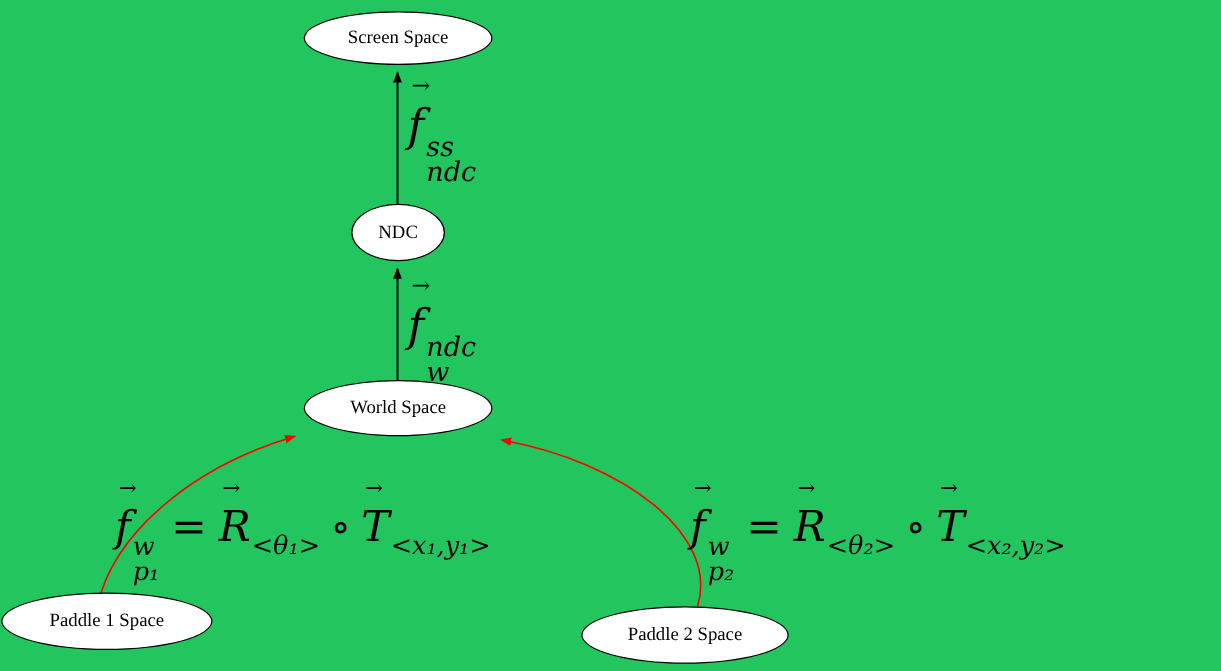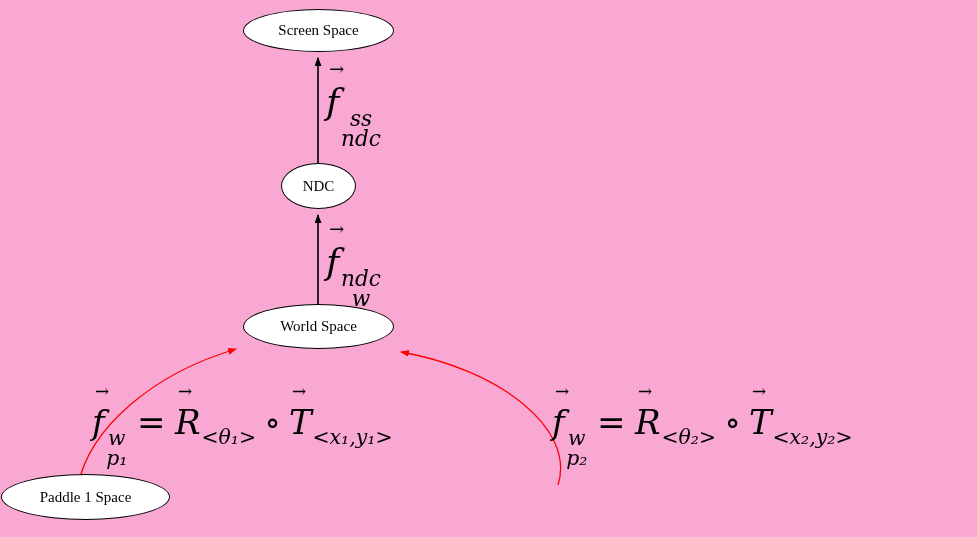--- a/index.html
+++ b/index.html
@@ -1,20 +1,20 @@
 <!DOCTYPE html>
 <html><head>
 <meta charset="utf-8">
 <style>
   html, body { margin: 0; padding: 0; background: #ffffff; }
   .canvas {
     position: relative;
     width: 977px;
     height: 537px;
-    background: #f9a8d4;
+    background: #22c55e;
     overflow: hidden;
     font-family: "Liberation Serif", serif;
   }
   svg.edges {
     position: absolute;
     left: 0; top: 0;
     width: 977px; height: 537px;
   }
   .node {
     position: absolute;
@@ -42,21 +42,21 @@
     position: absolute;
     left: 0.18em;
     top: -1.25em;
     font-size: 0.5em;
     font-style: normal;
     line-height: 1;
   }
   .stack {
     display: inline-flex;
     flex-direction: column;
-    align-items: center;
+    align-items: flex-start;
     font-size: 0.6em;
     line-height: 0.95;
     vertical-align: -0.55em;
     margin-left: 0.08em;
   }
   .ssub {
     font-size: 0.6em;
     vertical-align: -0.5em;
     margin-left: 0.04em;
   }
@@ -96,20 +96,23 @@
     </div>
 
   <div class="node" style="left:243px; top:304px; width:151px; height:45px;">
       <span>World Space</span>
     </div>
 
   <div class="node" style="left:1px; top:474px; width:169px; height:46px;text-align:center;">
       <span>Paddle 1 Space</span>
     </div>
 
+  <div class="node" style="left:465px; top:485px; width:166px; height:46px;">
+      <span>Paddle 2 Space</span>
+    </div>
 
   <div class="math" style="left:326px; top:82px; font-size:36px;"><span class="vec"><span class="vec-arrow">→</span><span>f</span></span><span class="stack">
         <span>ss</span>
         <span>ndc</span>
       </span></div>
 
   <div class="math" style="left:326px; top:242px; font-size:36px;"><span class="vec"><span class="vec-arrow">→</span><span>f</span></span><span class="stack">
         <span>ndc</span>
         <span>w</span>
       </span></div>

